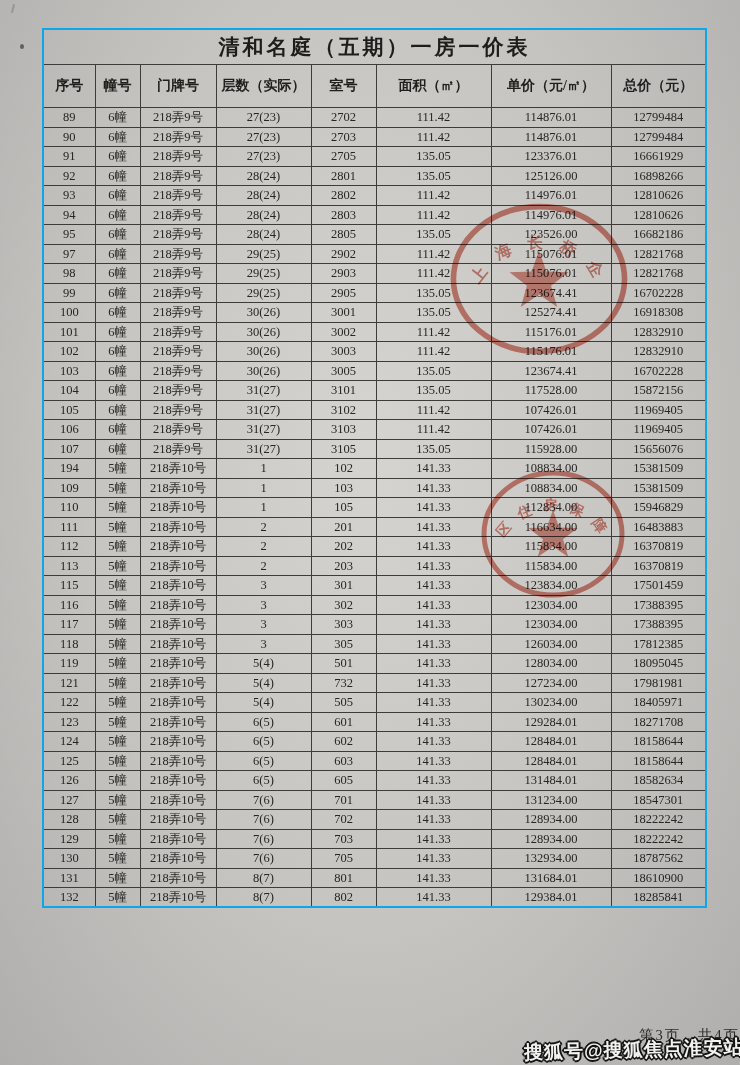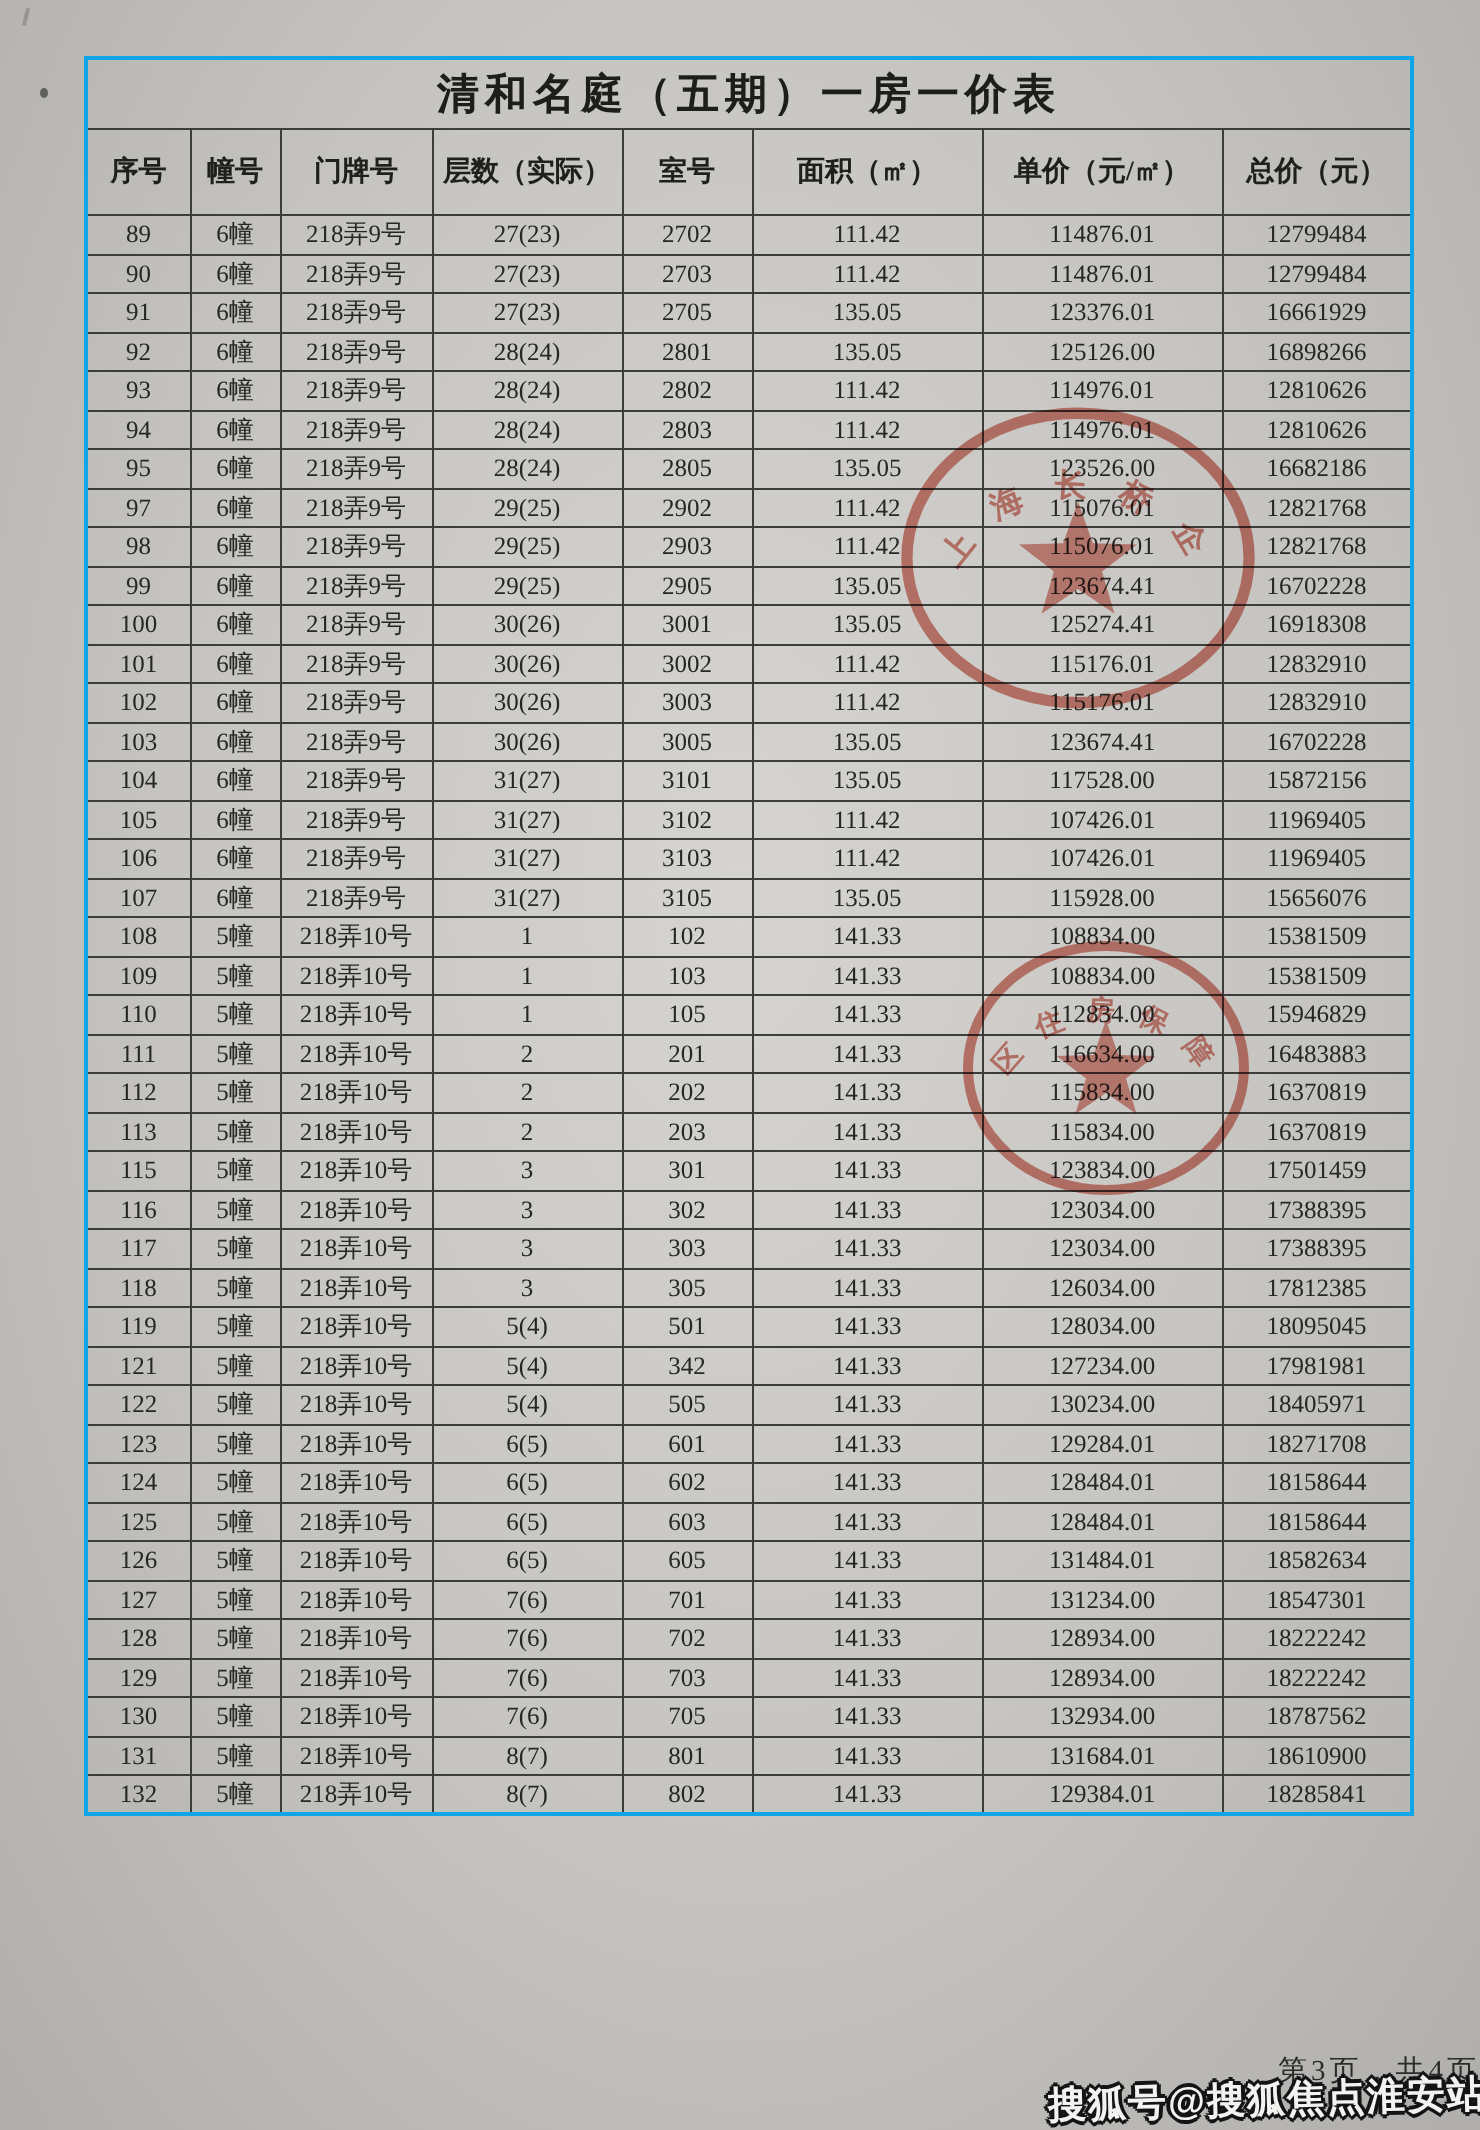--- a/index.html
+++ b/index.html
@@ -256,21 +256,21 @@
         <td>107</td>
         <td>6幢</td>
         <td>218弄9号</td>
         <td>31(27)</td>
         <td>3105</td>
         <td>135.05</td>
         <td>115928.00</td>
         <td>15656076</td>
       </tr>
       <tr>
-        <td>108</td>
+        <td>194</td>
         <td>5幢</td>
         <td>218弄10号</td>
         <td>1</td>
         <td>102</td>
         <td>141.33</td>
         <td>108834.00</td>
         <td>15381509</td>
       </tr>
       <tr>
         <td>109</td>
@@ -370,21 +370,21 @@
         <td>501</td>
         <td>141.33</td>
         <td>128034.00</td>
         <td>18095045</td>
       </tr>
       <tr>
         <td>121</td>
         <td>5幢</td>
         <td>218弄10号</td>
         <td>5(4)</td>
-        <td>342</td>
+        <td>732</td>
         <td>141.33</td>
         <td>127234.00</td>
         <td>17981981</td>
       </tr>
       <tr>
         <td>122</td>
         <td>5幢</td>
         <td>218弄10号</td>
         <td>5(4)</td>
         <td>505</td>

